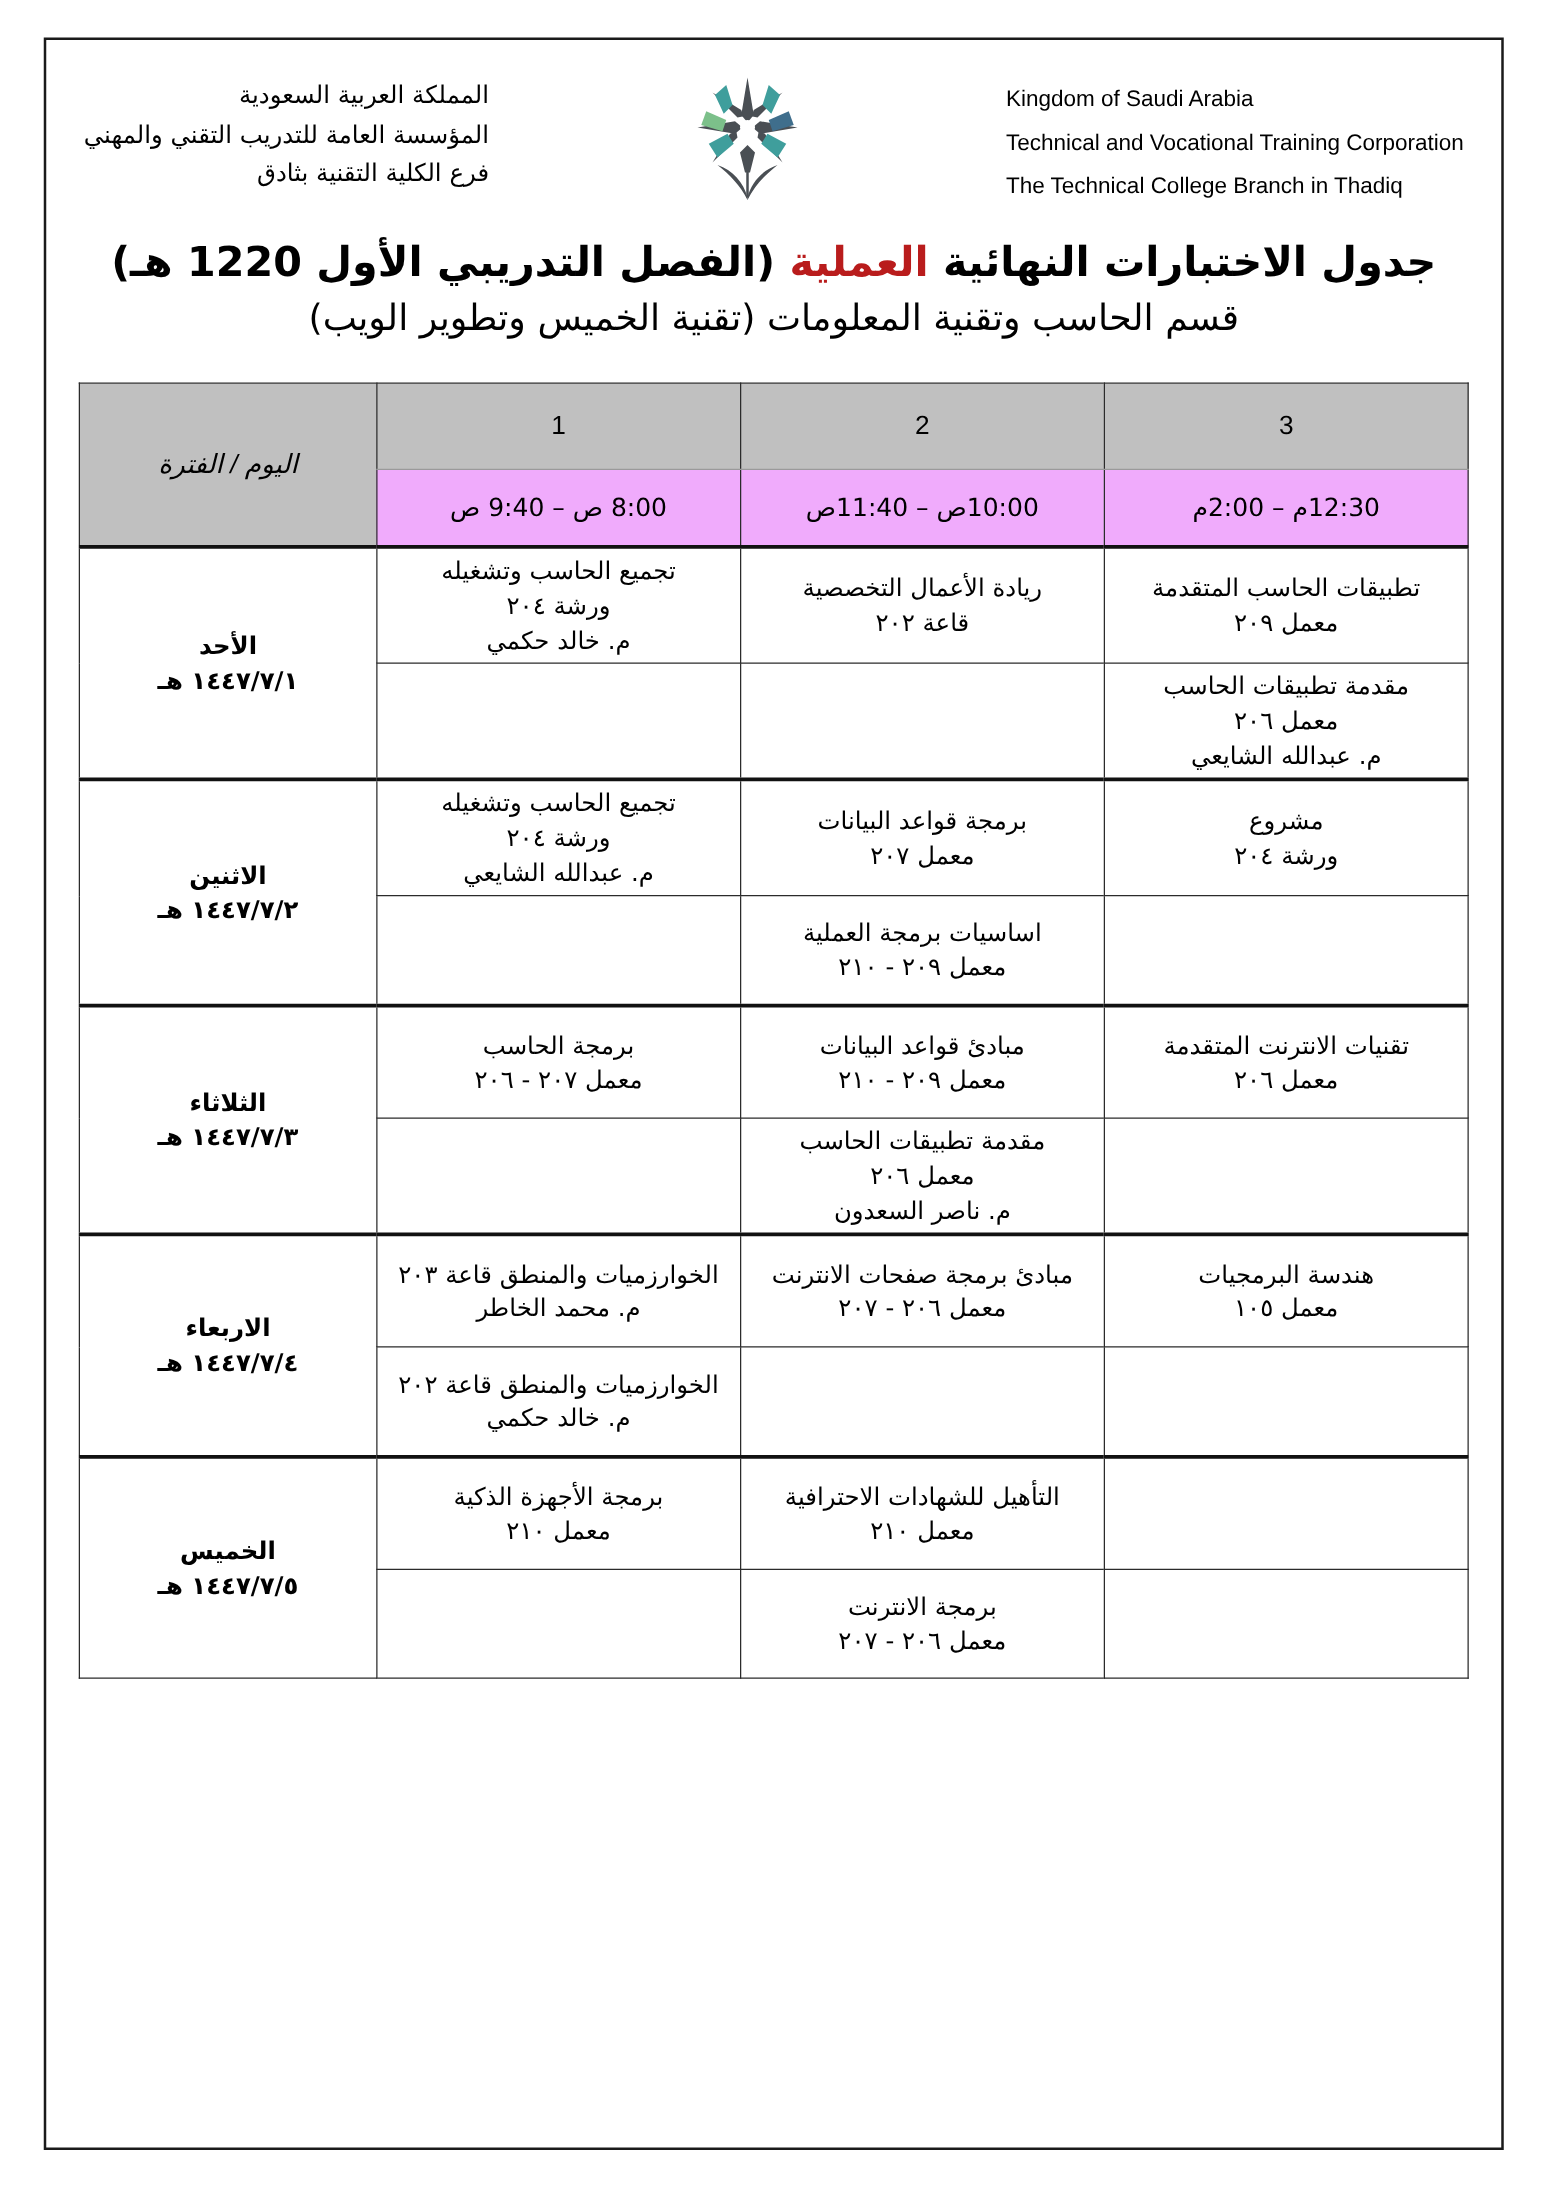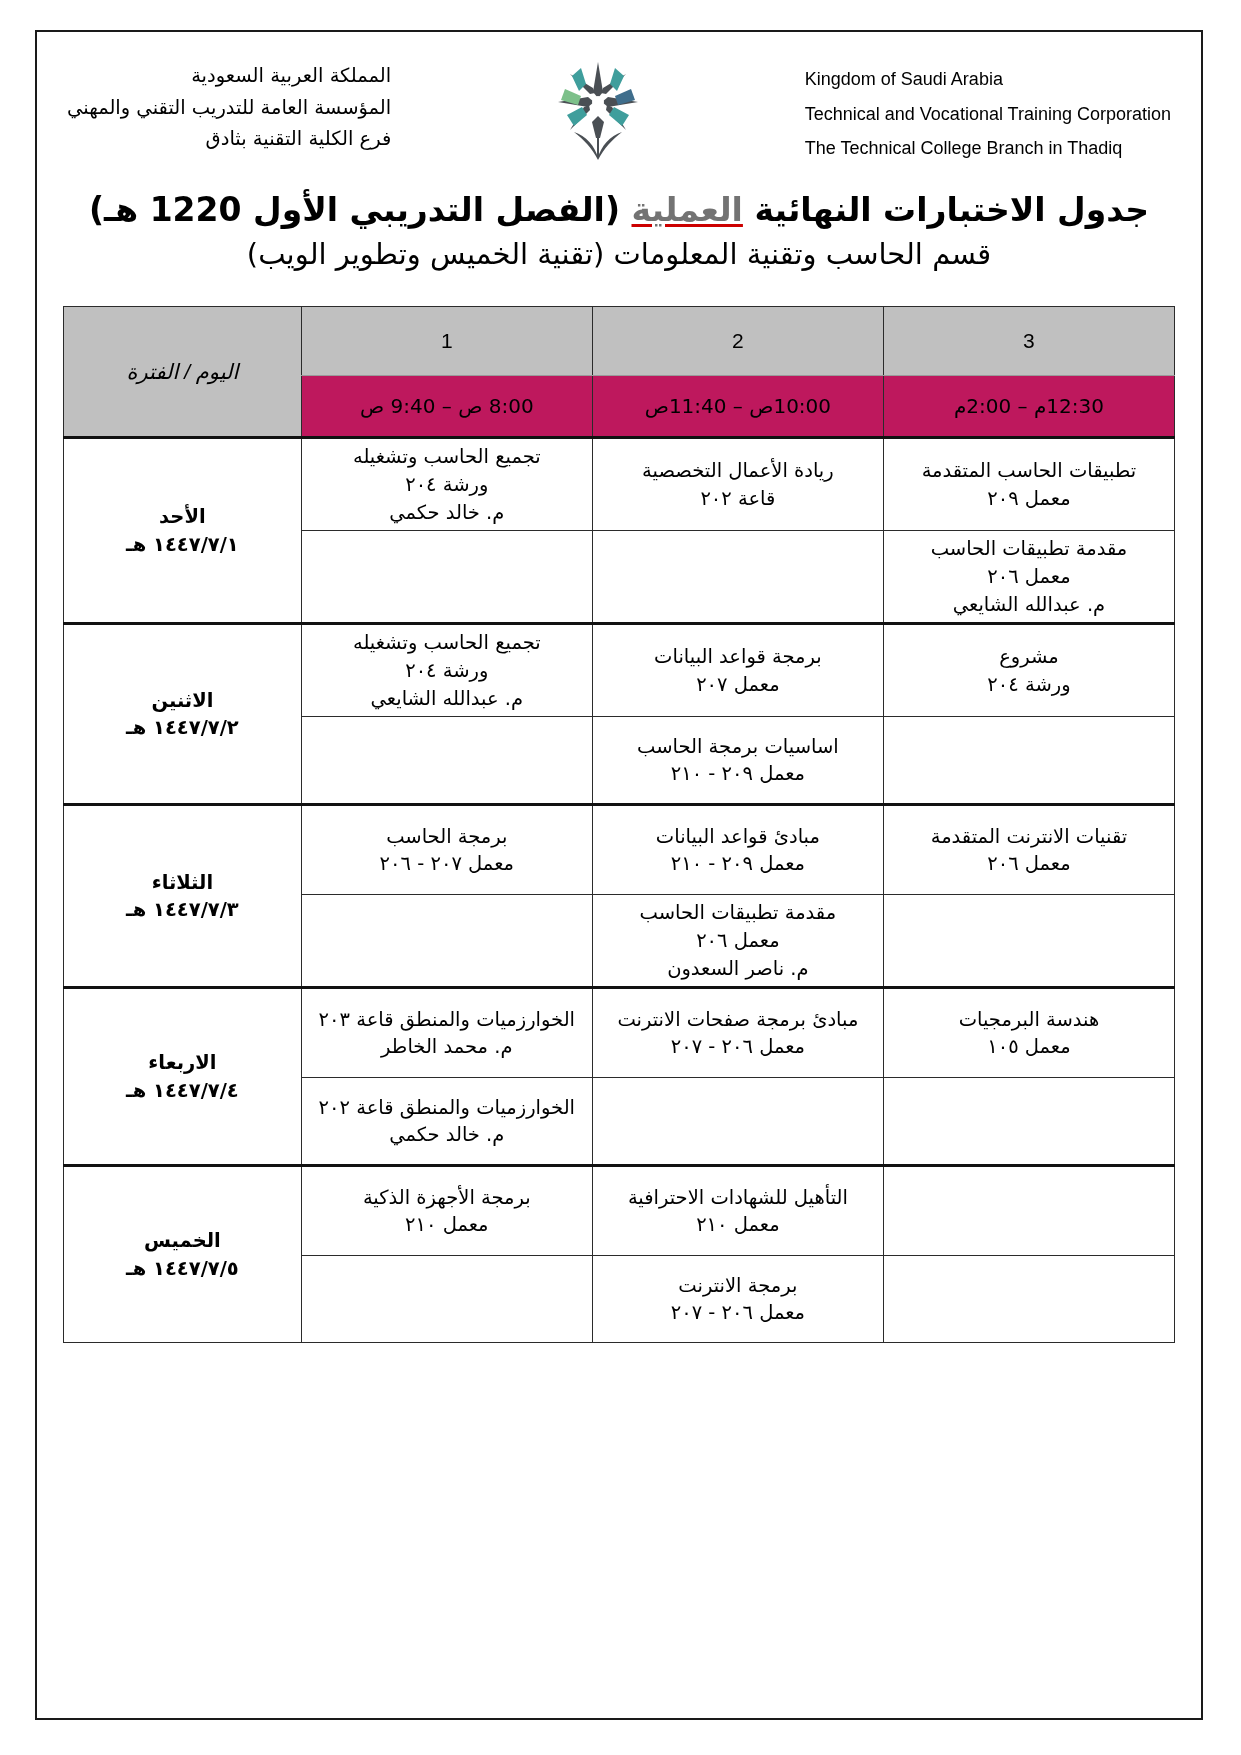--- a/index.html
+++ b/index.html
@@ -65,22 +65,21 @@
     margin-top:38px;
     padding:0 40px;
   }
   .title-main{
     font-size:33px;
     font-weight:bold;
     line-height:1.34;
     letter-spacing:0;
   }
   .title-red{
-    color:#737373;
-    text-decoration:underline;
+    color:#b91c1c;
     text-decoration-color:#cc0000;
     text-underline-offset:3px;
   }
   .title-sub{
     font-size:29px;
     line-height:1.38;
     margin-top:2px;
   }
 
   
@@ -110,21 +109,21 @@
 
   
   tr.hdr-num td{
     background:#c0c0c0;
     font-size:21px;
     font-family:"Liberation Sans",sans-serif;
     height:60px;
     border-bottom:1px solid #9a9a9a;
   }
   tr.hdr-time td{
-    background:#be185d;
+    background:#f0abfc;
     font-size:20px;
     height:52px;
     border-top:1px solid #9a9a9a;
   }
   td.day-head{
     background:#c0c0c0;
     font-size:21px;
     font-weight:normal;
     font-style:italic;
   }
@@ -269,21 +268,21 @@
               <span class="cellline">م. عبدالله الشايعي</span>
             </td>
             <td class="day-cell" rowspan="2">
               <span class="cellline">الاثنين</span>
               <span class="cellline">١٤٤٧/٧/٢ هـ</span>
             </td>
           </tr>
           <tr>
             <td class="slot-b"></td>
             <td class="slot-b">
-              <span class="cellline">اساسيات برمجة الحاسب</span>
+              <span class="cellline">اساسيات برمجة العملية</span>
               <span class="cellline">معمل ٢٠٩ - ٢١٠</span>
             </td>
             <td class="slot-b left-thick"></td>
           </tr>
           <tr class="rowstart">
             <td class="slot">
               <span class="cellline">تقنيات الانترنت المتقدمة</span>
               <span class="cellline">معمل ٢٠٦</span>
             </td>
             <td class="slot">

